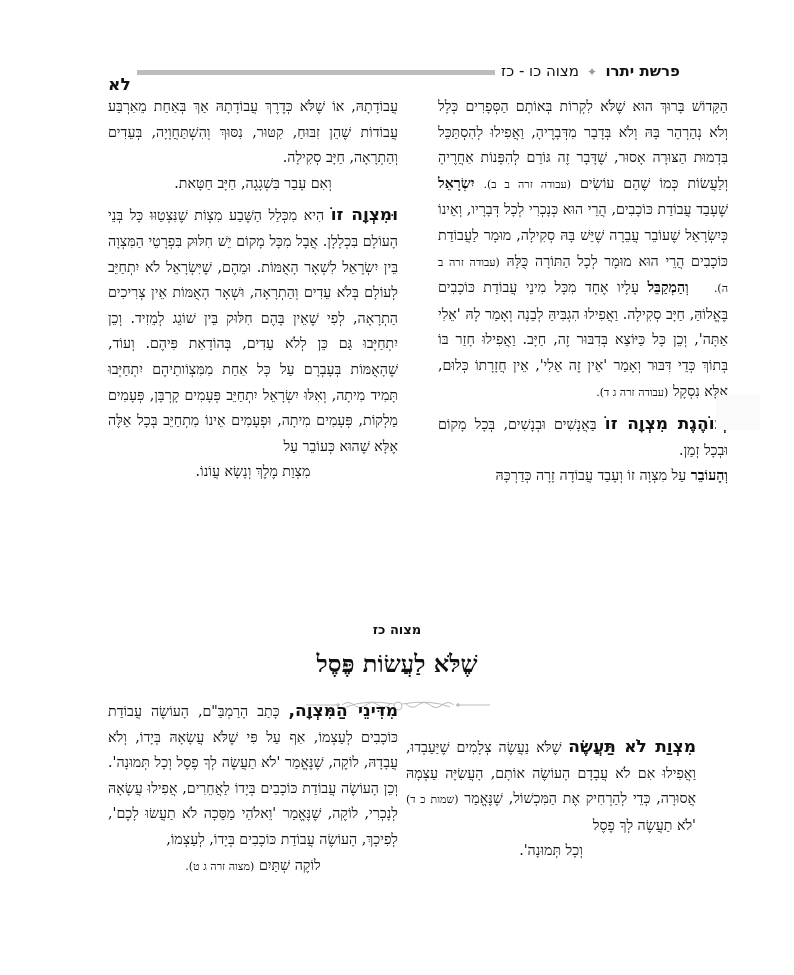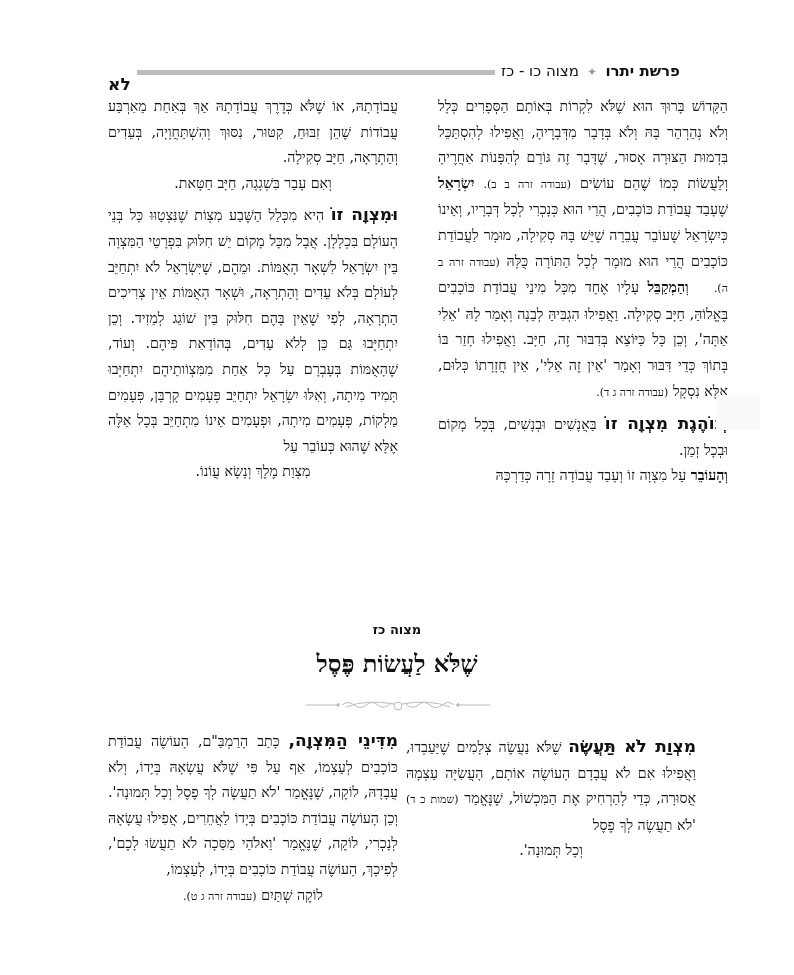--- a/index.html
+++ b/index.html
@@ -18,21 +18,21 @@
   .col-l1{top:94px;left:108px;width:290px;}
   .lead{font-family:"DejaVu Sans","Liberation Sans",sans-serif;font-weight:bold;font-size:17px;}
   .bold{font-weight:bold;}
   .src{font-size:11px;}
   .gap{height:6px;}
   .title-block{position:absolute;top:618px;left:0;width:794px;text-align:center;direction:rtl;}
   .title-block .num{font-family:"DejaVu Sans","Liberation Sans",sans-serif;font-weight:bold;font-size:13px;line-height:24px;}
   .title-block .name{font-family:"DejaVu Serif","Liberation Serif",serif;font-weight:bold;font-size:24px;line-height:40px;margin-top:2px;}
   .divider{position:absolute;top:698px;left:306px;width:184px;height:14px;}
   .col-r2{top:734px;left:406px;width:290px;}
-  .col-l2{top:728px;left:108px;width:290px;}
+  .col-l2{top:698px;left:108px;width:290px;}
   .scroll-ghost{position:absolute;left:716px;top:395px;width:44px;height:35px;background:#fafafa;}
 </style>
 </head>
 <body>
 
 <div class="page">
 
   <div class="header">
     <span class="running">
       <span>פרשת יתרו</span>
@@ -105,18 +105,18 @@
     <div style="height:22px"></div>
   </div>
 
   <div class="col col-l2">
     <p>
       <span class="lead">מִדִּינֵי הַמִּצְוָה,</span>
       <span>כָּתַב הָרַמְבַּ"ם, הָעוֹשֶׂה עֲבוֹדַת כּוֹכָבִים לְעַצְמוֹ, אַף עַל פִּי שֶׁלֹּא עֲשָׂאָהּ בְּיָדוֹ, וְלֹא עֲבָדָהּ, לוֹקֶה, שֶׁנֶּאֱמַר 'לֹא תַעֲשֶׂה לְךָ פֶסֶל וְכָל תְּמוּנָה'. וְכֵן הָעוֹשֶׂה עֲבוֹדַת כּוֹכָבִים בְּיָדוֹ לַאֲחֵרִים, אֲפִילוּ עֲשָׂאָהּ לְנָכְרִי, לוֹקֶה, שֶׁנֶּאֱמַר 'וֵאלֹהֵי מַסֵּכָה לֹא תַעֲשׂוּ לָכֶם', לְפִיכָךְ, הָעוֹשֶׂה עֲבוֹדַת כּוֹכָבִים בְּיָדוֹ, לְעַצְמוֹ,</span>
     </p>
     <p class="center">
       <span>לוֹקֶה שְׁתַּיִם</span>
-      <span class="src">(עבודה זרה ג ט).</span>
+      <span class="src">(מצוה זרה ג ט).</span>
     </p>
   </div>
 
   <div class="scroll-ghost"></div>
 </div>
 
 </body></html>

